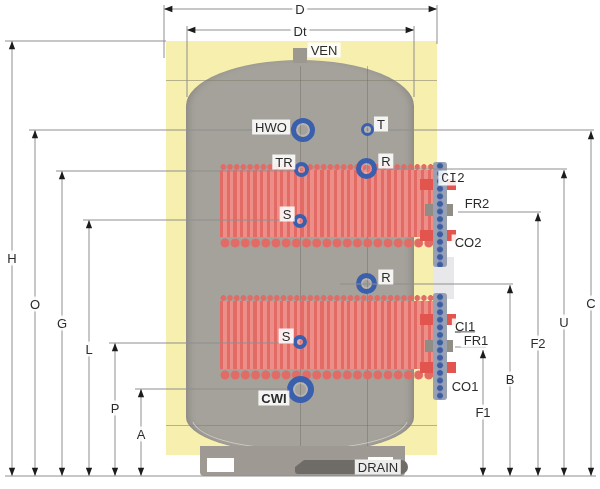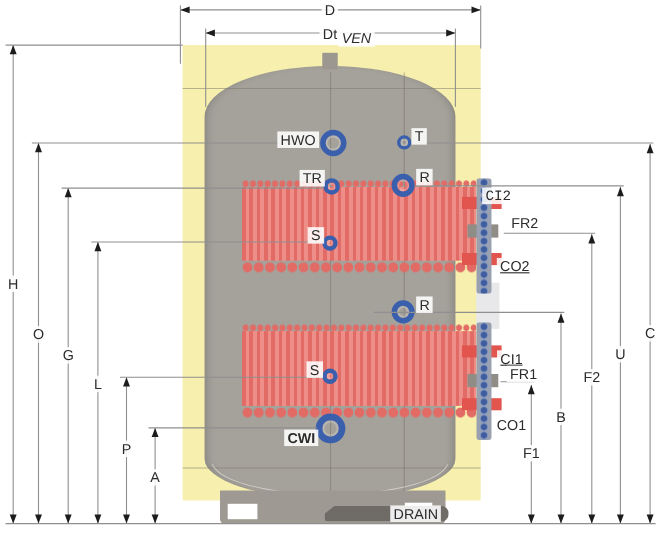--- a/index.html
+++ b/index.html
@@ -150,30 +150,30 @@
     <line x1="377" y1="169" x2="567" y2="169"></line>
     <line x1="458" y1="212" x2="541" y2="212"></line>
     <line x1="340" y1="284" x2="513" y2="284"></line>
     <line x1="455" y1="347" x2="486" y2="347"></line>
 
     <line x1="5" y1="476" x2="596" y2="476"></line>
   </svg>
 
   <div class="lbl" style="left:300px;top:9px;">D</div>
   <div class="lbl" style="left:300px;top:31px;">Dt</div>
-  <div class="lbl" style="left:324px;top:35px;font-style:italic;">VEN</div>
+  <div class="lbl" style="left:324px;top:50px;">VEN</div>
 
   <div class="lbl" style="left:271px;top:127px;">HWO</div>
   <div class="lbl" style="left:381px;top:124px;">T</div>
   <div class="lbl" style="left:284px;top:162px;">TR</div>
   <div class="lbl" style="left:386px;top:161px;">R</div>
   <div class="lbl" style="left:287px;top:214px;">S</div>
   <div class="lbl" style="left:453px;top:178px;font-family:Liberation Mono, monospace;">CI2</div>
   <div class="lbl" style="left:477px;top:203px;">FR2</div>
-  <div class="lbl" style="left:468px;top:242px;text-decoration:underline;">CO2</div>
+  <div class="lbl" style="left:468px;top:242px;">CO2</div>
   <div class="lbl" style="left:386px;top:277px;">R</div>
   <div class="lbl" style="left:465px;top:326px;text-decoration:underline;">CI1</div>
   <div class="lbl" style="left:476px;top:340px;">FR1</div>
   <div class="lbl" style="left:465px;top:386px;">CO1</div>
   <div class="lbl" style="left:286px;top:336px;">S</div>
   <div class="lbl" style="left:274px;top:398px;font-weight:bold;">CWI</div>
   <div class="lbl" style="left:378px;top:467px;">DRAIN</div>
 
   <div class="lbl" style="left:12px;top:258px;">H</div>
   <div class="lbl" style="left:35px;top:304px;">O</div>

